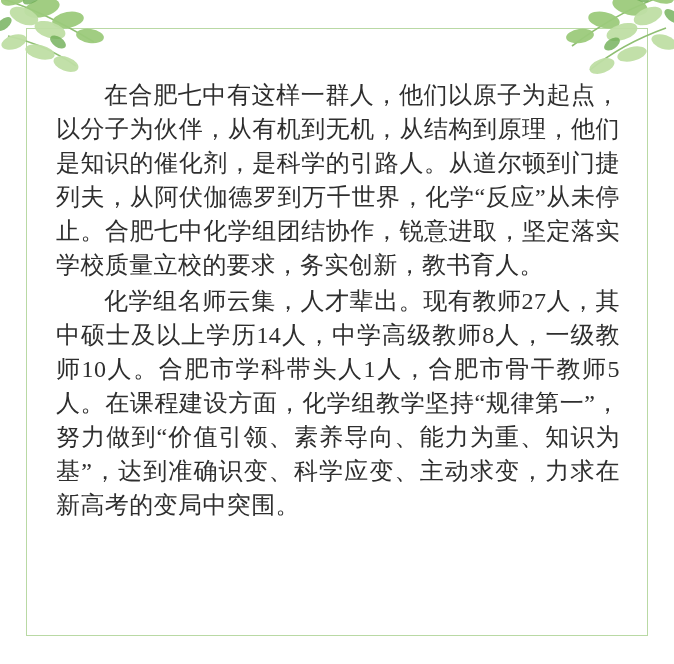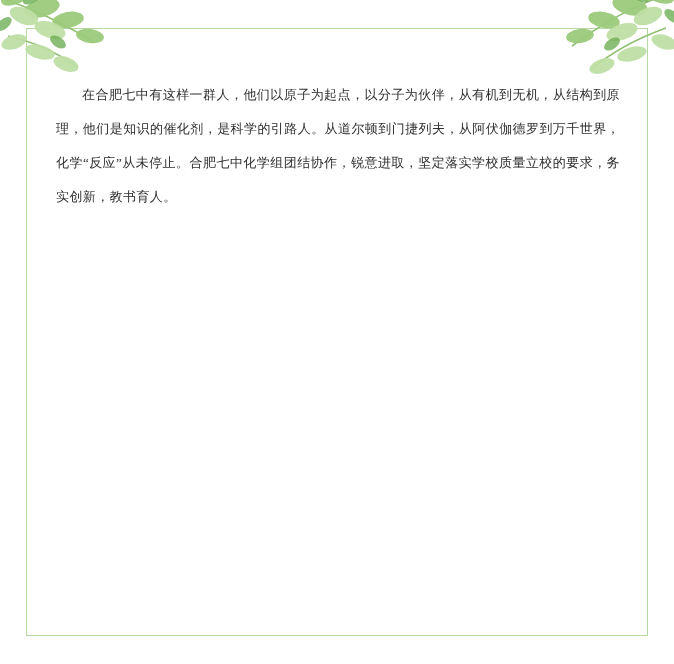--- a/index.html
+++ b/index.html
@@ -41,21 +41,21 @@
 
   
   .content {
     position: absolute;
     left: 56px;
     top: 78px;
     width: 564px;
   }
   .para {
     margin: 0 0 2px 0;
-    font-size: 13px;
+    font-size: 24px;
     line-height: 34px;
     color: #2e2e2e;
     text-align: justify;
     text-justify: inter-ideograph;
     text-indent: 2em;
     letter-spacing: 0.4px;
     font-family: "Liberation Serif", "DejaVu Serif", serif;
   }
 </style>
 </head>
@@ -110,15 +110,16 @@
     </g>
     <g fill="#6fae56" opacity="0.8">
       <ellipse cx="160" cy="10" rx="10" ry="5" transform="rotate(30 160 10)"></ellipse>
       <ellipse cx="132" cy="58" rx="9" ry="5" transform="rotate(-34 132 58)"></ellipse>
       <ellipse cx="192" cy="30" rx="9" ry="5" transform="rotate(40 192 30)"></ellipse>
     </g>
   </svg>
 
   <div class="content">
     <p class="para">在合肥七中有这样一群人，他们以原子为起点，以分子为伙伴，从有机到无机，从结构到原理，他们是知识的催化剂，是科学的引路人。从道尔顿到门捷列夫，从阿伏伽德罗到万千世界，化学“反应”从未停止。合肥七中化学组团结协作，锐意进取，坚定落实学校质量立校的要求，务实创新，教书育人。</p>
+    <p class="para">化学组名师云集，人才辈出。现有教师27人，其中硕士及以上学历14人，中学高级教师8人，一级教师10人。合肥市学科带头人1人，合肥市骨干教师5人。在课程建设方面，化学组教学坚持“规律第一”，努力做到“价值引领、素养导向、能力为重、知识为基”，达到准确识变、科学应变、主动求变，力求在新高考的变局中突围。</p>
   </div>
 
 </div>
 
 </body></html>

